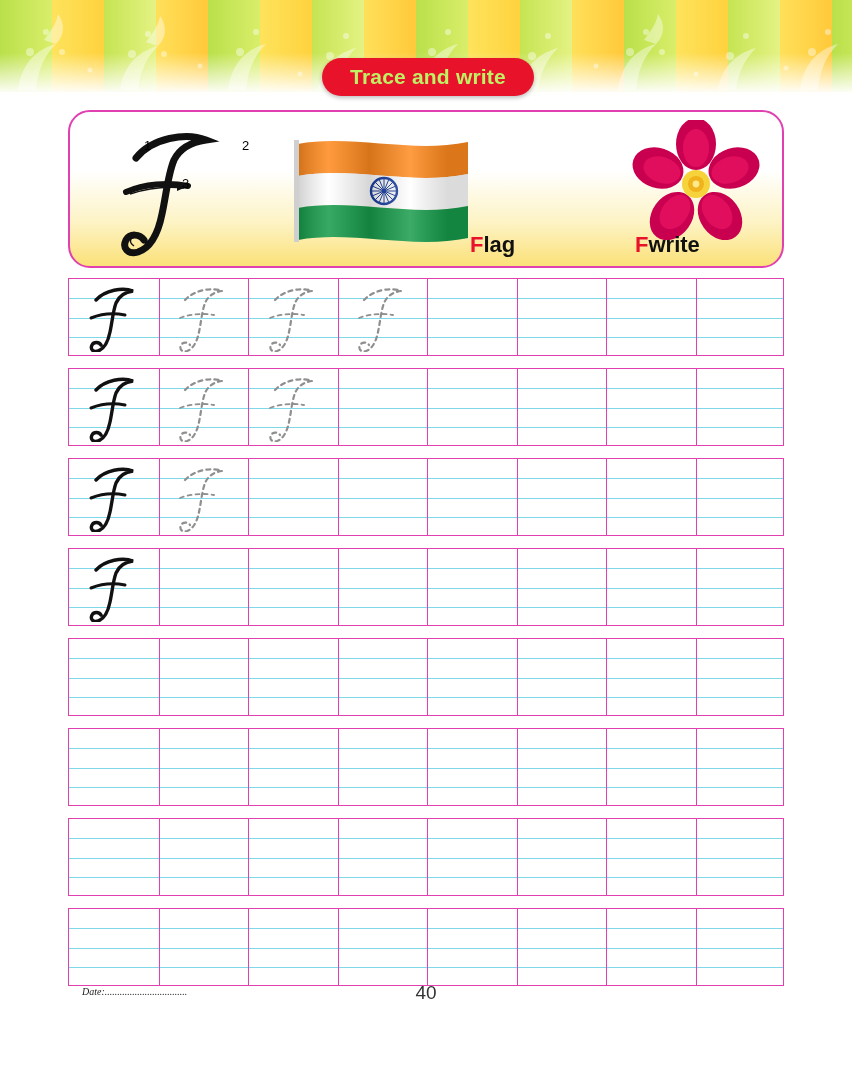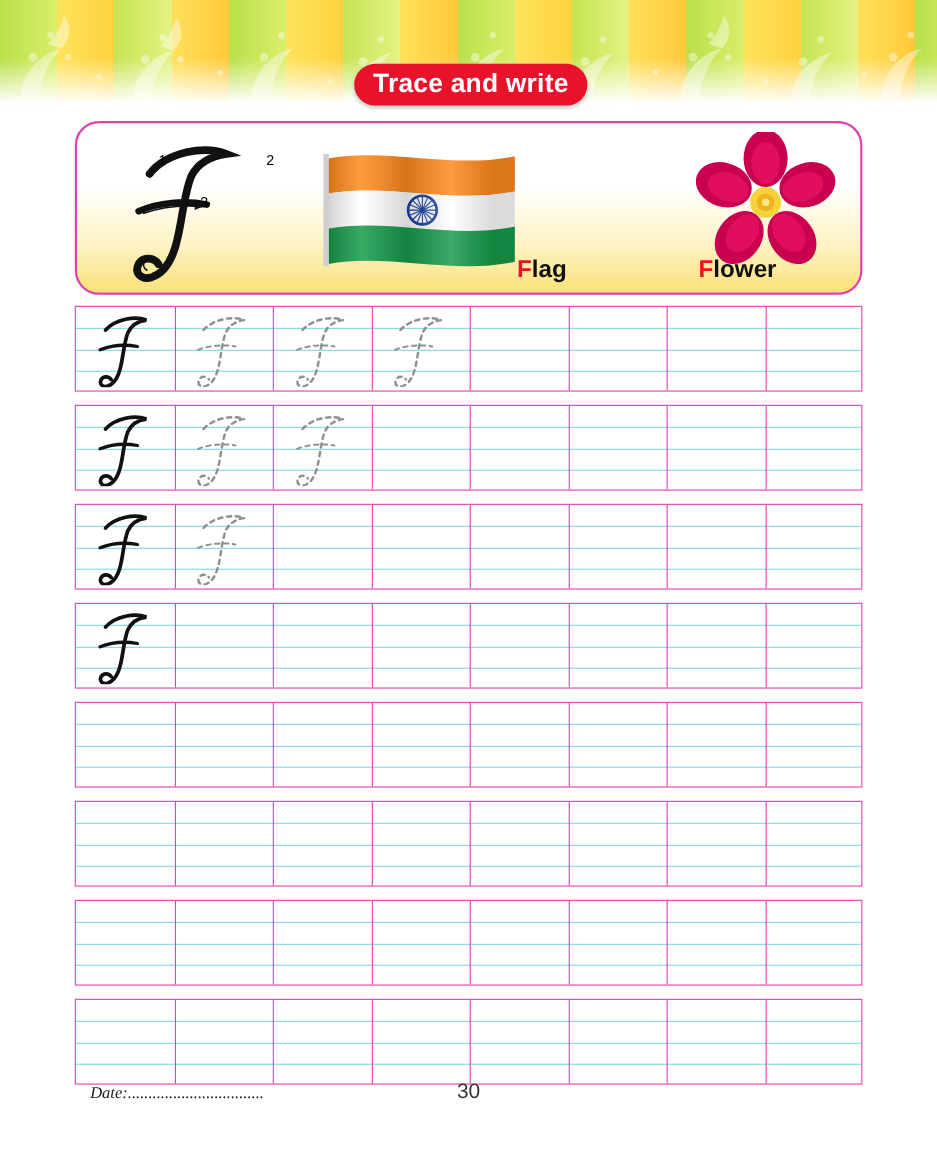--- a/index.html
+++ b/index.html
@@ -45,22 +45,22 @@
     position: absolute;
     left: 322px; top: 58px;
     width: 212px; height: 38px;
     background: #e8132b;
     border-radius: 19px;
     box-shadow: 0 2px 4px rgba(0,0,0,.25);
     display: flex; align-items: center; justify-content: center;
     z-index: 5;
   }
   .title-pill span {
-    color: #ffffff;
-    font-size: 24px;
+    color: #bef264;
+    font-size: 21px;
     font-weight: bold;
     letter-spacing: .2px;
   }
 
   
   .banner {
     position: absolute;
     left: 68px; top: 110px;
     width: 716px; height: 158px;
     border: 2px solid #e040b0;
@@ -120,21 +120,21 @@
     left: 50%; top: 50%;
     transform: translate(-50%, -50%);
     width: 62px; height: 70px;
   }
 
   
   .footer { position: absolute; left: 0; top: 986px; width: 852px; height: 40px; }
   .date-line {
     position: absolute; left: 82px; top: 0;
     font-family: "Liberation Serif", serif;
-    font-style: italic; font-size: 15px; color: #222;
+    font-style: italic; font-size: 10px; color: #222;
   }
   .page-num {
     position: absolute; left: 0; top: -4px; width: 852px;
     text-align: center; font-size: 19px; color: #333;
   }
   .sign-line {
     position: absolute; right: 70px; top: 0;
     font-family: "Liberation Serif", serif;
     font-style: italic; font-size: 14px; color: #222;
   }
@@ -271,21 +271,21 @@
             <ellipse cx="-21" cy="28" rx="13" ry="19" transform="rotate(216 -21 28)"></ellipse>
             <ellipse cx="-34" cy="-14" rx="13" ry="19" transform="rotate(288 -34 -14)"></ellipse>
           </g>
           <circle r="14" fill="#f6d23b"></circle>
           <circle r="8" fill="#f1b31c"></circle>
           <circle r="3.4" fill="#fde88a"></circle>
         </g>
       </svg>
     </div>
     <div class="flower-label">
-      <span class="hl">F</span><span>lower</span>
+      <span class="hl">F</span><span>write</span>
     </div>
   </div>
 
   <div class="grid" id="practice-grid">
       <div class="row">
         <div class="hline h1"></div>
         <div class="hline h2"></div>
         <div class="hline h3"></div>
         <div class="vline" style="left: 89.5px;"></div>
         <div class="vline" style="left: 179px;"></div>
@@ -490,16 +490,16 @@
         <div class="cell" style="left: 268.5px; width: 89.5px;"></div>
         <div class="cell" style="left: 358px; width: 89.5px;"></div>
         <div class="cell" style="left: 447.5px; width: 89.5px;"></div>
         <div class="cell" style="left: 537px; width: 89.5px;"></div>
         <div class="cell" style="left: 626.5px; width: 89.5px;"></div>
       </div>
     </div>
 
   <div class="footer">
     <div class="date-line">Date:.................................</div>
-    <div class="page-num">30</div>
+    <div class="page-num">40</div>
   </div>
 
 </div>
 
 </body></html>

